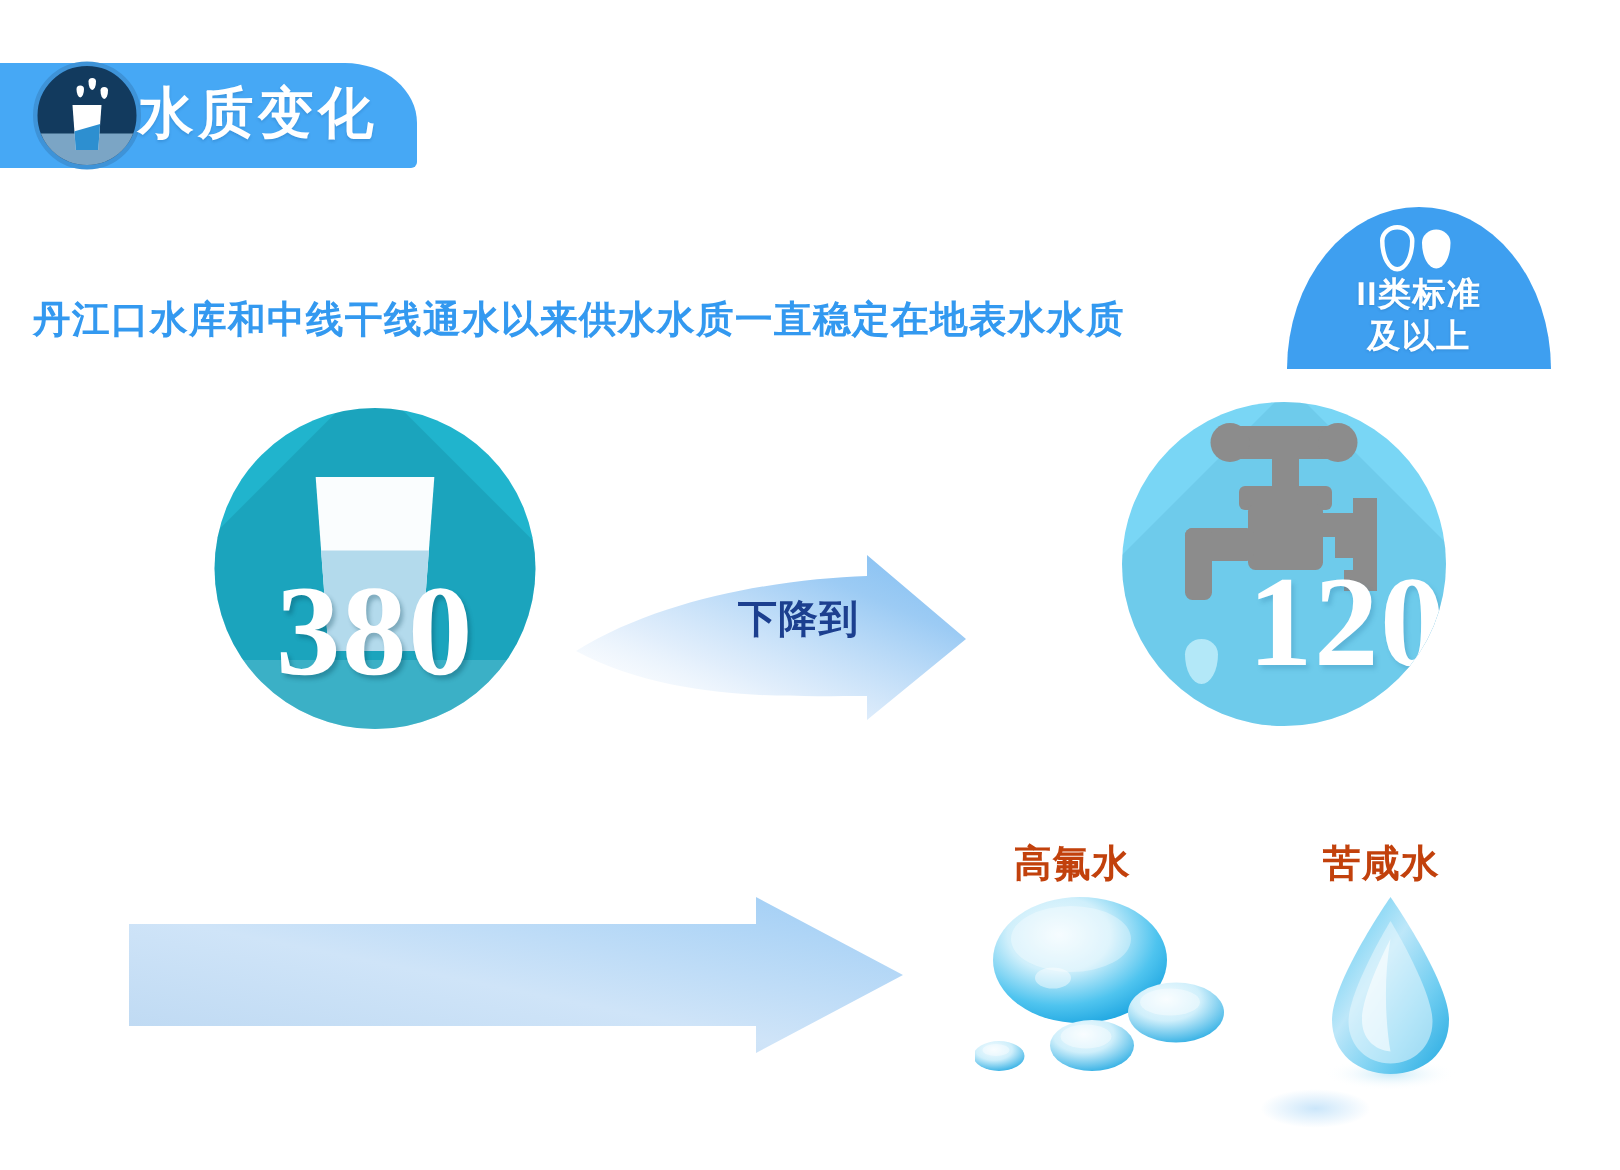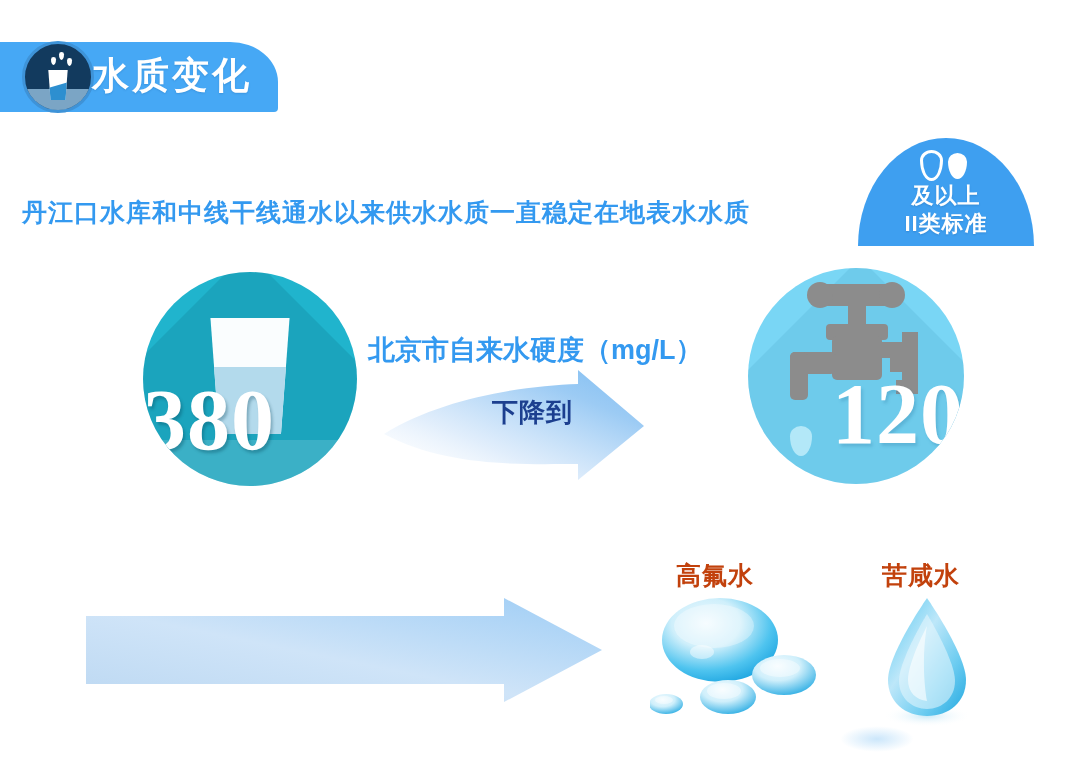--- a/index.html
+++ b/index.html
@@ -170,20 +170,21 @@
   .cl-glass-water {
     position: absolute;
     left: 0; bottom: 0;
     width: 100%; height: 58%;
     background: #B3DAEC;
   }
   .big-number {
     position: absolute;
     left: 0; top: 98px;
     width: 100%;
+    text-align: center;
     font-family: "Liberation Serif", serif;
     font-size: 86px;
     font-weight: bold;
     color: #ffffff;
     letter-spacing: 1px;
     text-shadow: 2px 3px 3px rgba(0,60,80,.30);
   }
 
   
   .circle-right {
@@ -322,35 +323,34 @@
   <div class="header-title">水质变化</div>
 
   <div class="headline">丹江口水库和中线干线通水以来供水水质一直稳定在地表水水质</div>
 
   <div class="class-badge">
     <div class="class-badge-drops">
       <div class="cb-drop cb-drop-outline"></div>
       <div class="cb-drop cb-drop-solid"></div>
     </div>
     <div class="class-badge-text">
+      <div>II类标准</div>
       <div>及以上</div>
-      <div>II类标准</div>
     </div>
   </div>
 
   <div class="circle-left">
     <div class="cl-longshadow"></div>
     <div class="cl-water-floor"></div>
     <div class="cl-glass">
       <div class="cl-glass-water"></div>
     </div>
     <div class="big-number">380</div>
   </div>
 
-  <div class="center-label">北京市自来水硬度（mg/L）</div>
   <div class="curve-arrow">
     <svg width="300" height="120" viewBox="0 0 300 120">
       <defs>
         <linearGradient id="curveGrad" x1="0" y1="1" x2="1" y2="0">
           <stop offset="0%" stop-color="#ffffff" stop-opacity="0"></stop>
           <stop offset="35%" stop-color="#DCEBFB" stop-opacity="0.85"></stop>
           <stop offset="75%" stop-color="#9CCBF4"></stop>
           <stop offset="100%" stop-color="#7FBDF2"></stop>
         </linearGradient>
       </defs>

